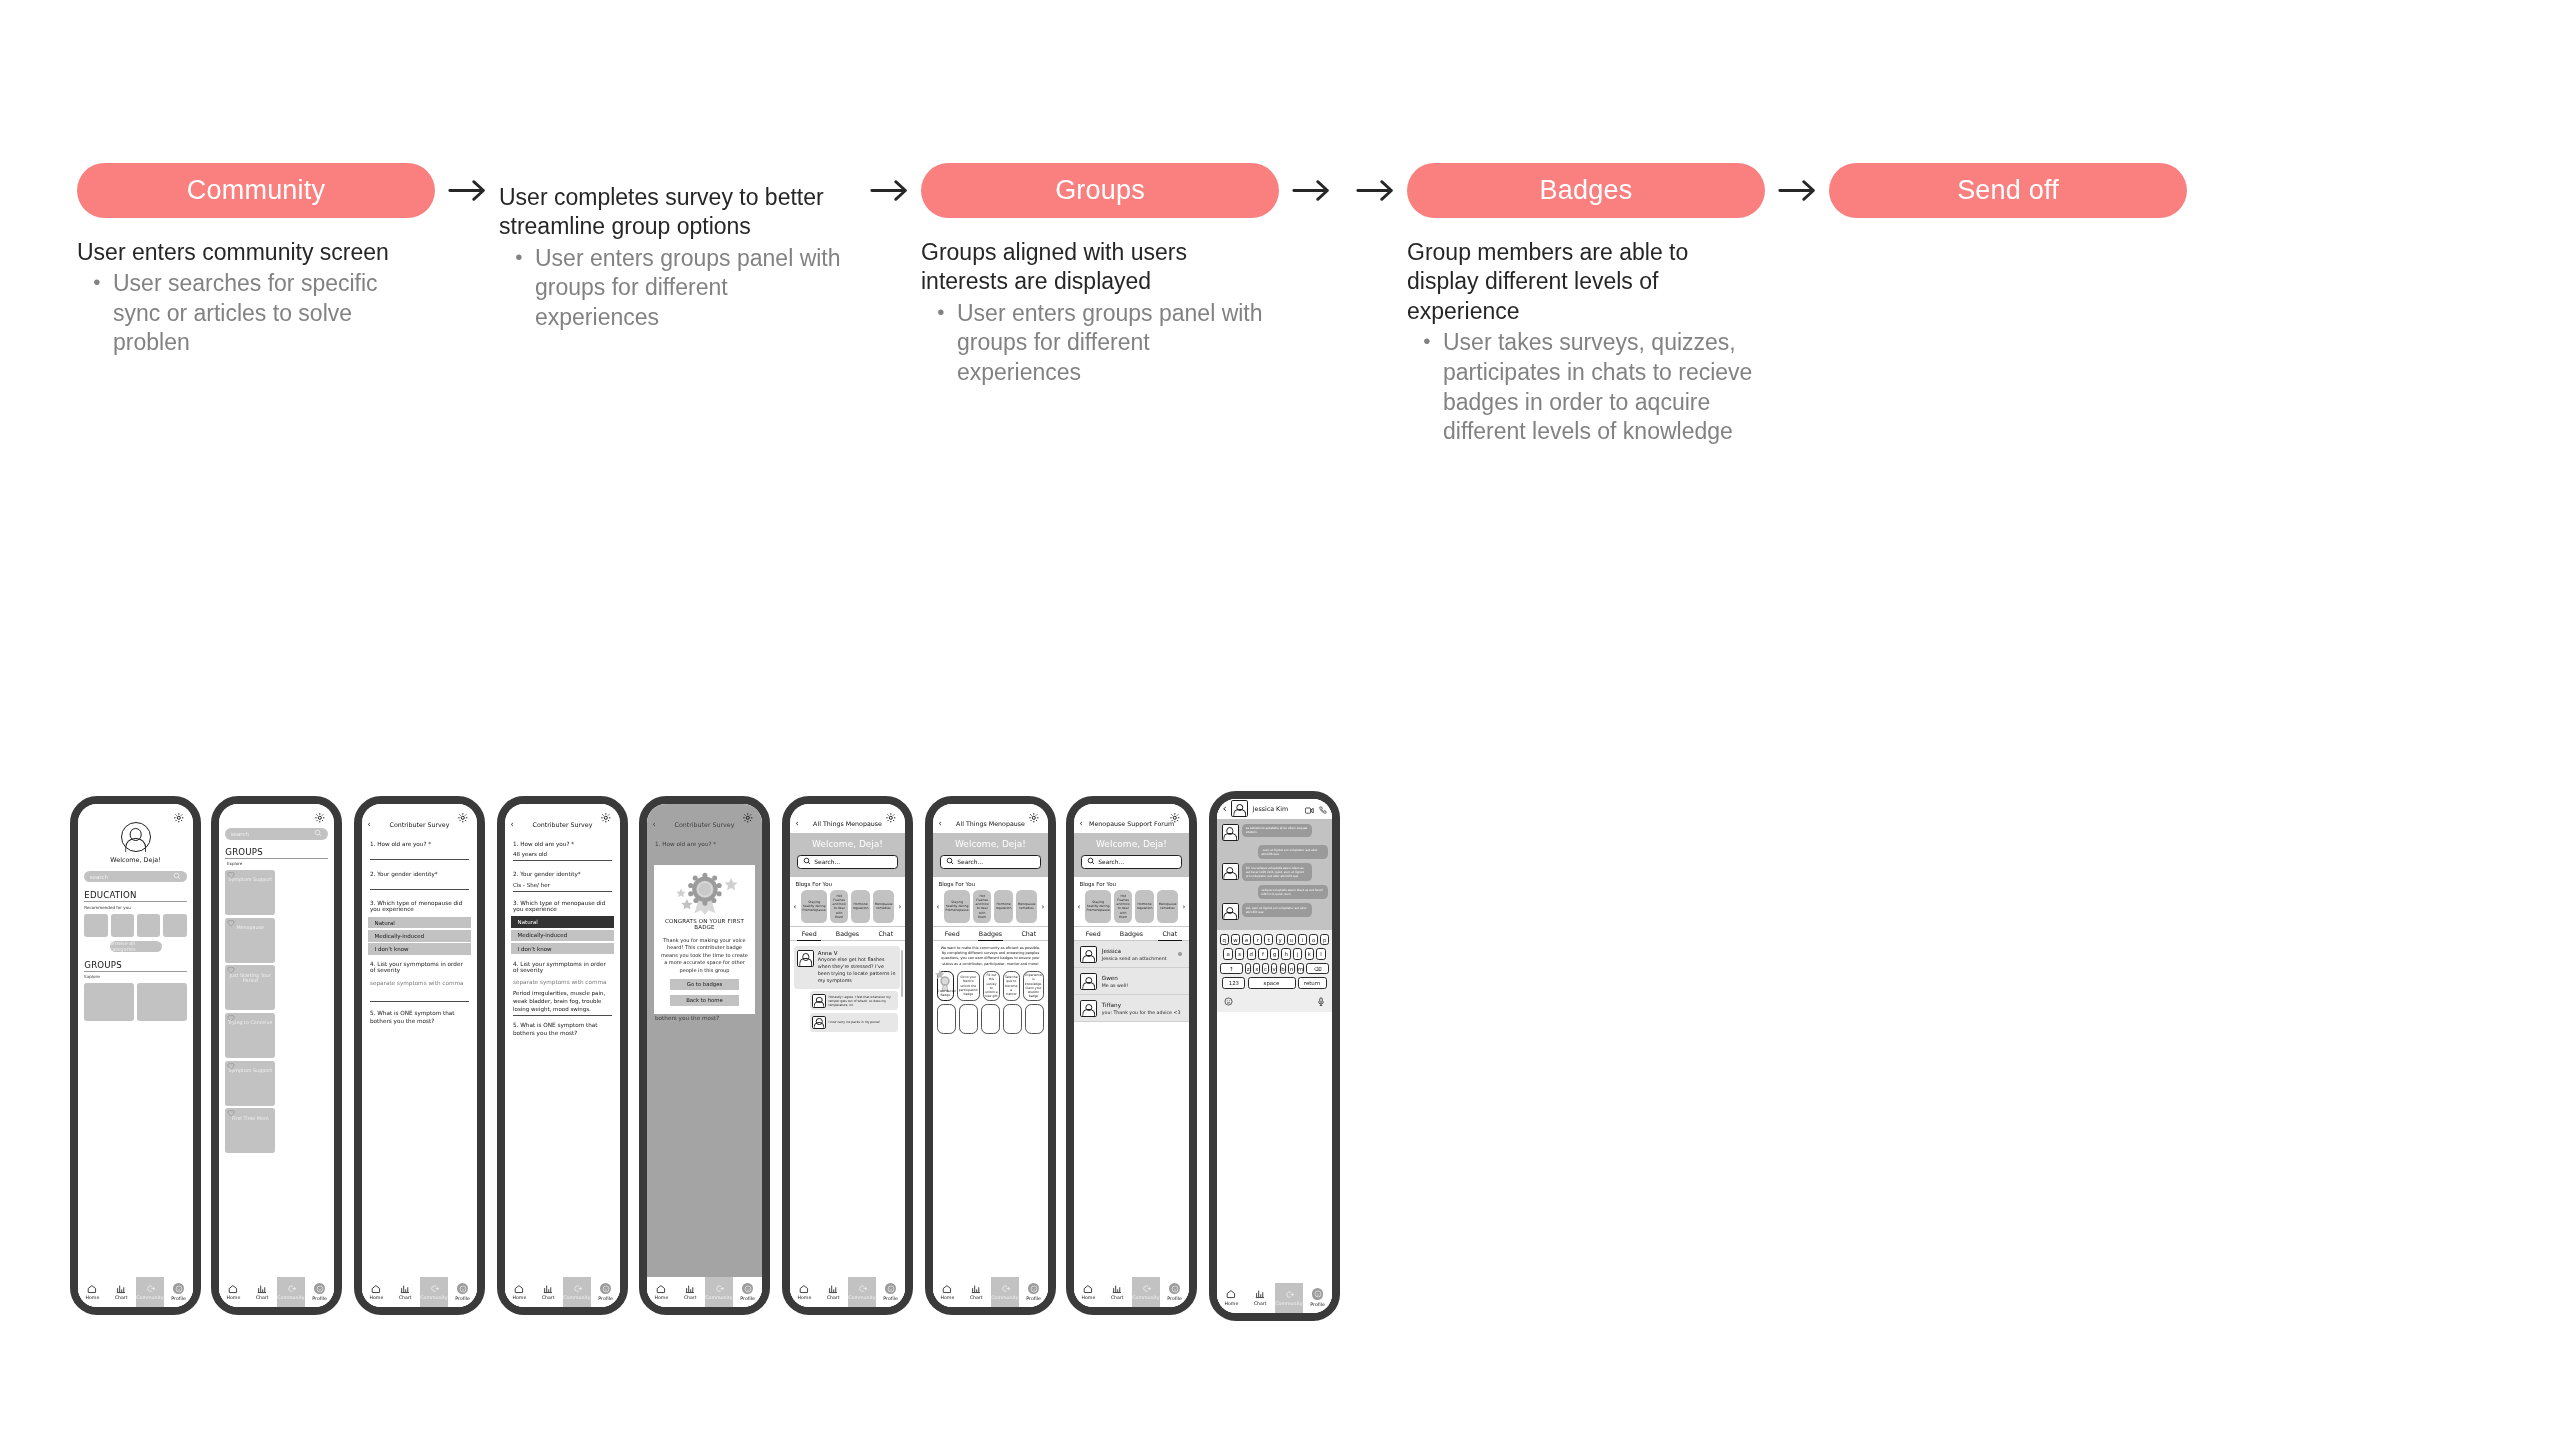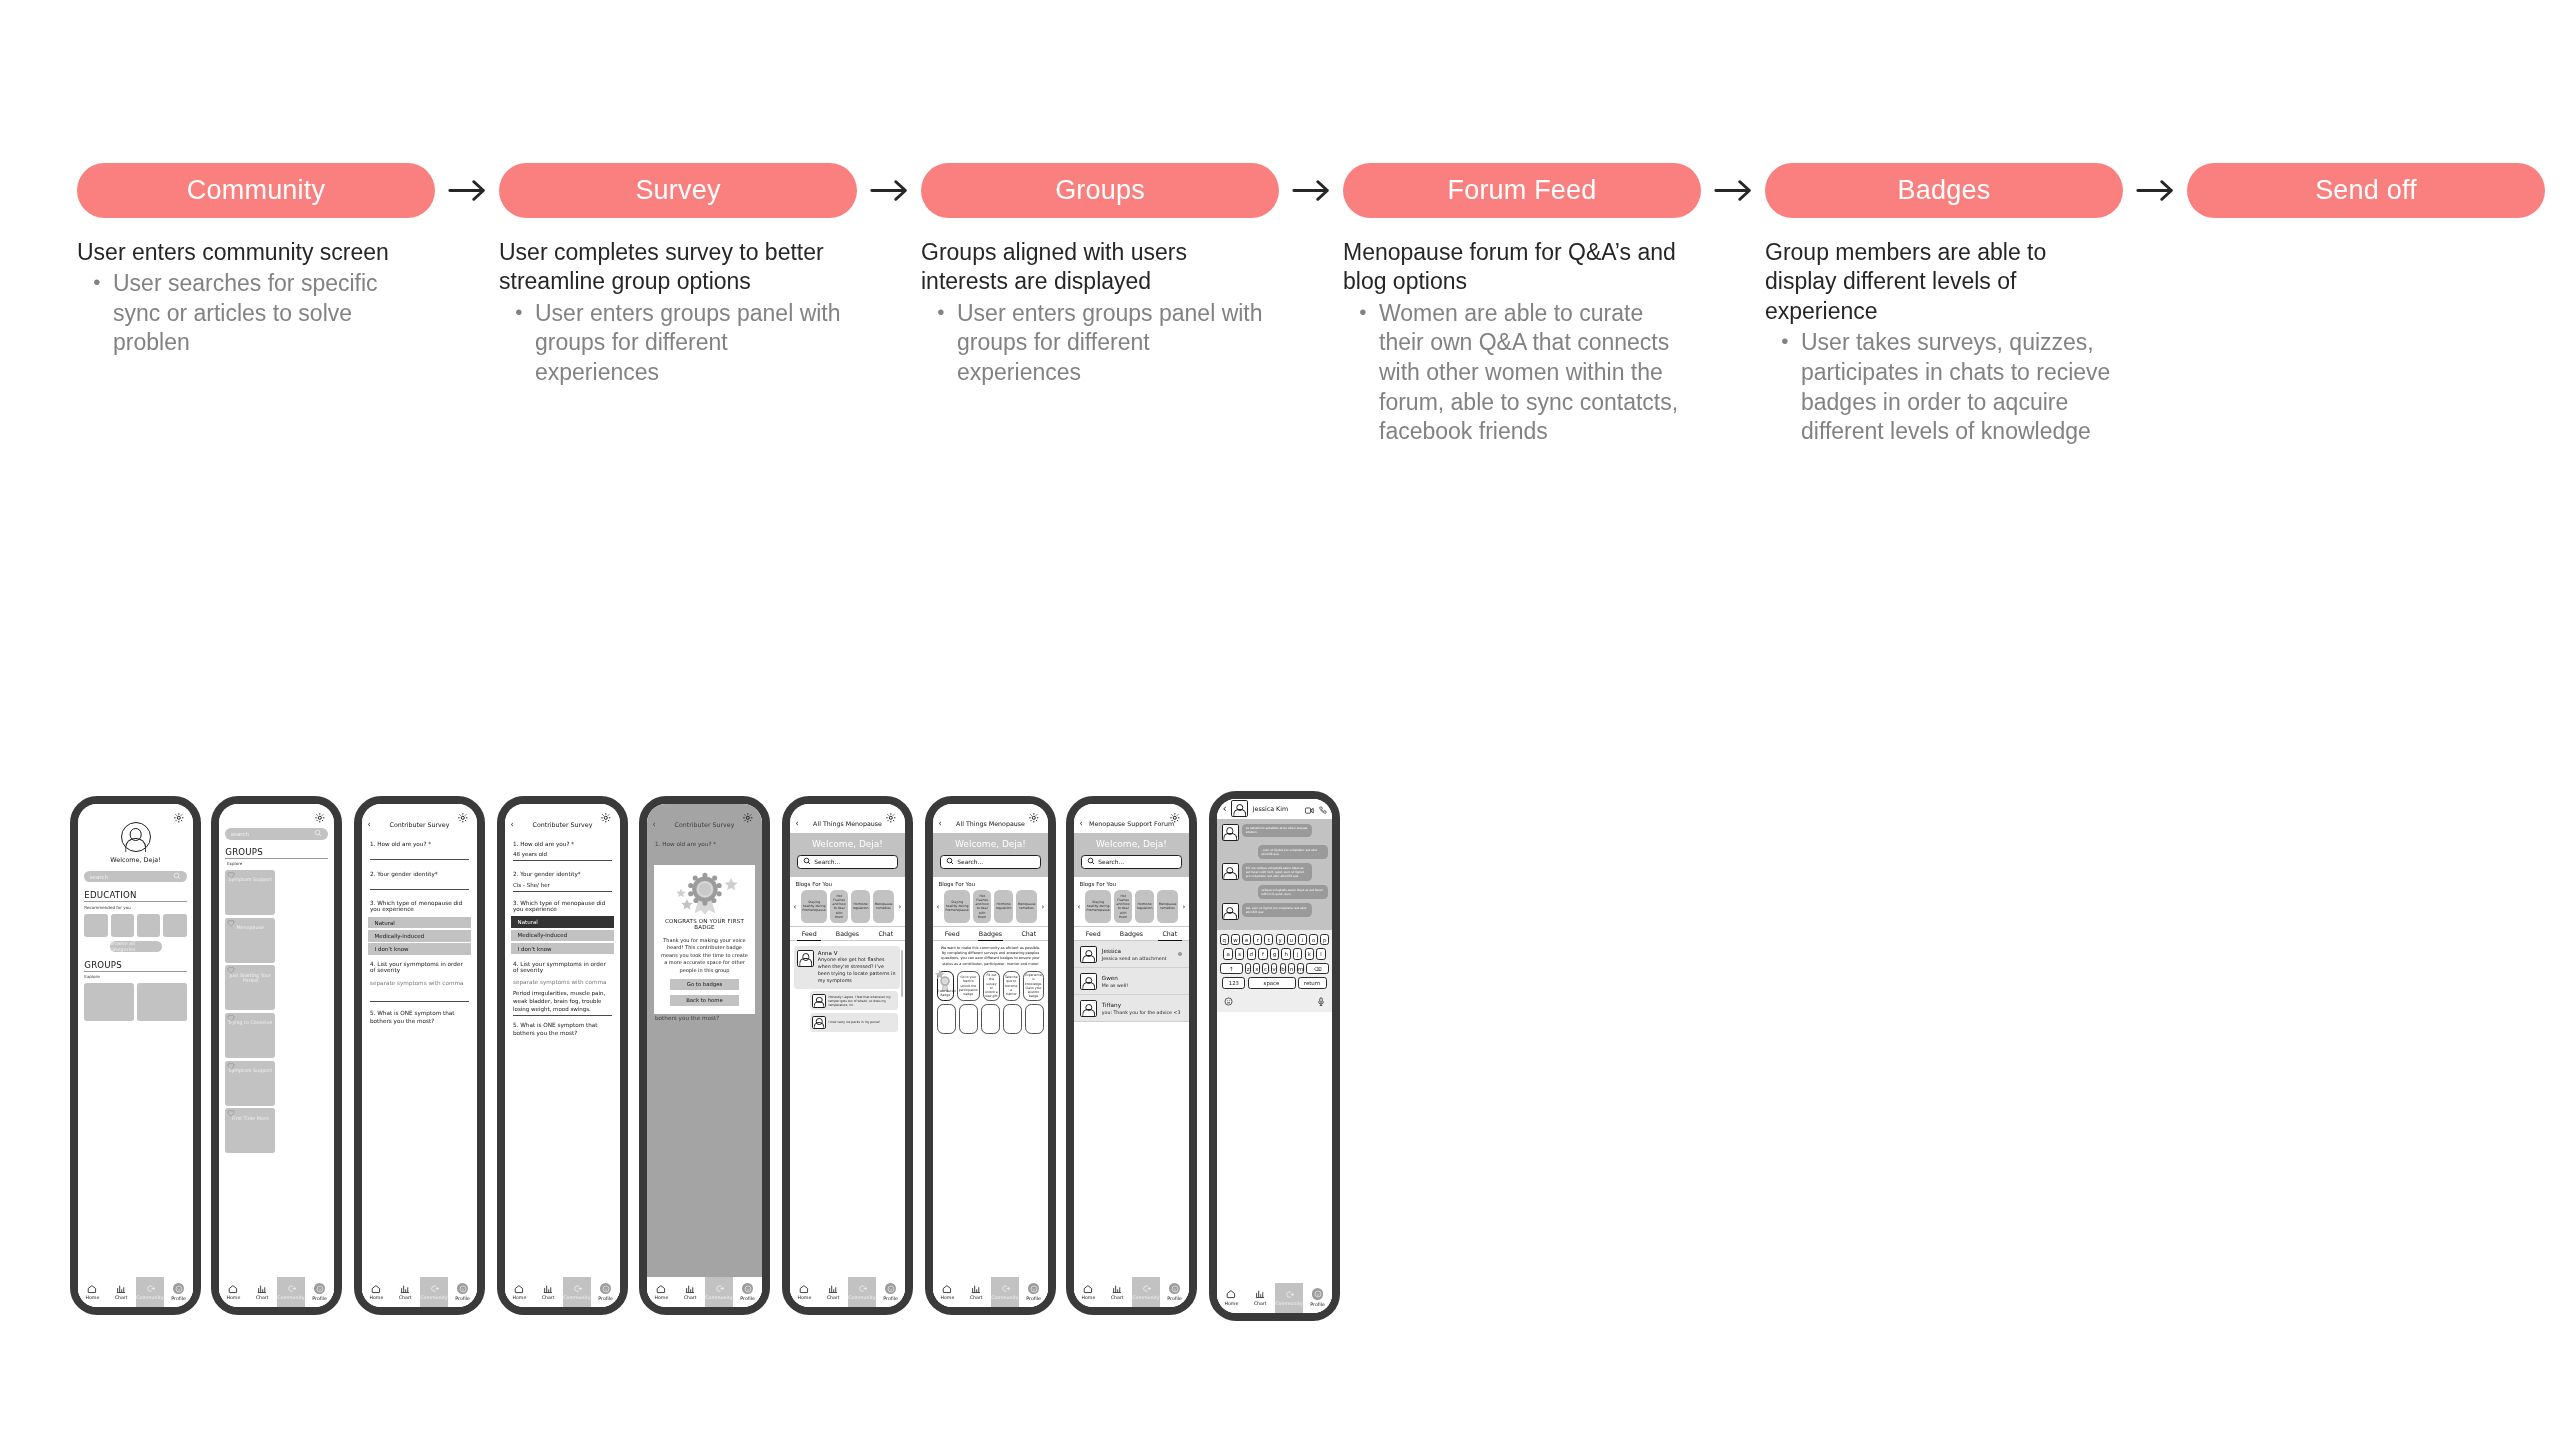--- a/index.html
+++ b/index.html
@@ -364,46 +364,39 @@
       <div class="desc">User enters community screen<ul class="desc-sub">
           <li>User searches for specific sync or articles to solve problen</li>
         </ul></div>
     </div>
     <div class="flow-arrow">
       <svg width="39" height="23" viewBox="0 0 44 26" fill="none" stroke="#262626" stroke-width="3.2" stroke-linecap="round" stroke-linejoin="round">
         <path d="M2 13h38M29 3l11 10-11 10"></path>
       </svg>
     </div>
     <div class="flow-col">
-      <div class="pill">Survey</div>
       <div class="desc">User completes survey to better streamline group options<ul class="desc-sub">
           <li>User enters groups panel with  groups for different experiences</li>
         </ul></div>
     </div>
     <div class="flow-arrow">
       <svg width="39" height="23" viewBox="0 0 44 26" fill="none" stroke="#262626" stroke-width="3.2" stroke-linecap="round" stroke-linejoin="round">
         <path d="M2 13h38M29 3l11 10-11 10"></path>
       </svg>
     </div>
     <div class="flow-col">
       <div class="pill">Groups</div>
       <div class="desc">Groups aligned with users interests are displayed<ul class="desc-sub">
           <li>User enters groups panel with  groups for different experiences</li>
         </ul></div>
     </div>
     <div class="flow-arrow">
       <svg width="39" height="23" viewBox="0 0 44 26" fill="none" stroke="#262626" stroke-width="3.2" stroke-linecap="round" stroke-linejoin="round">
         <path d="M2 13h38M29 3l11 10-11 10"></path>
       </svg>
-    </div>
-    <div class="flow-col">
-      <div class="pill">Forum Feed</div>
-      <div class="desc">Menopause forum for Q&amp;A’s and blog options<ul class="desc-sub">
-          <li>Women are able to curate their own Q&amp;A that connects with other women within the forum, able to sync contatcts, facebook friends</li>
-        </ul></div>
     </div>
     <div class="flow-arrow">
       <svg width="39" height="23" viewBox="0 0 44 26" fill="none" stroke="#262626" stroke-width="3.2" stroke-linecap="round" stroke-linejoin="round">
         <path d="M2 13h38M29 3l11 10-11 10"></path>
       </svg>
     </div>
     <div class="flow-col">
       <div class="pill">Badges</div>
       <div class="desc">Group members are able to display different levels of experience<ul class="desc-sub">
           <li>User takes surveys, quizzes, participates in chats to recieve badges in order to aqcuire different levels of knowledge</li>

